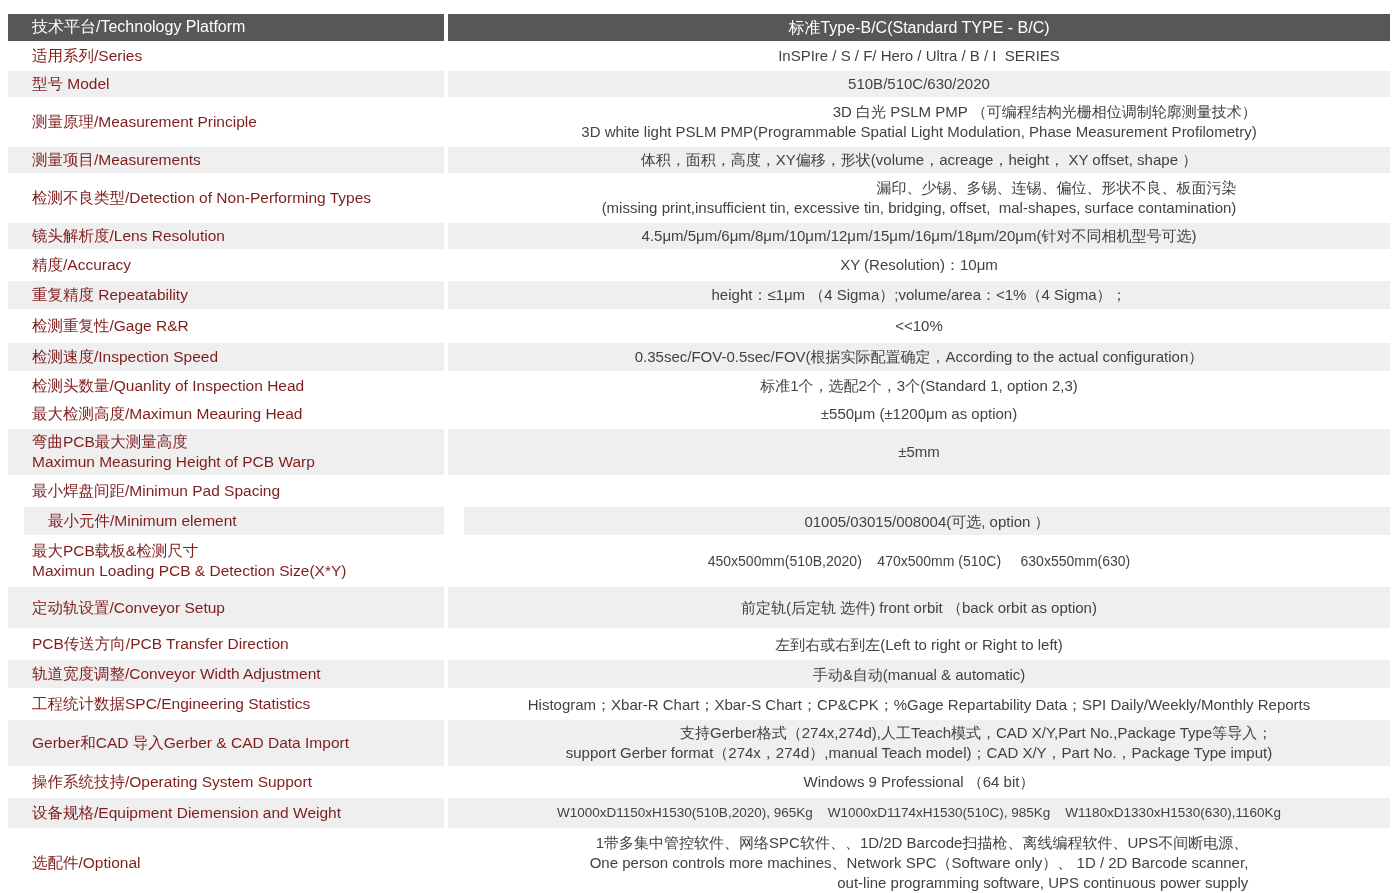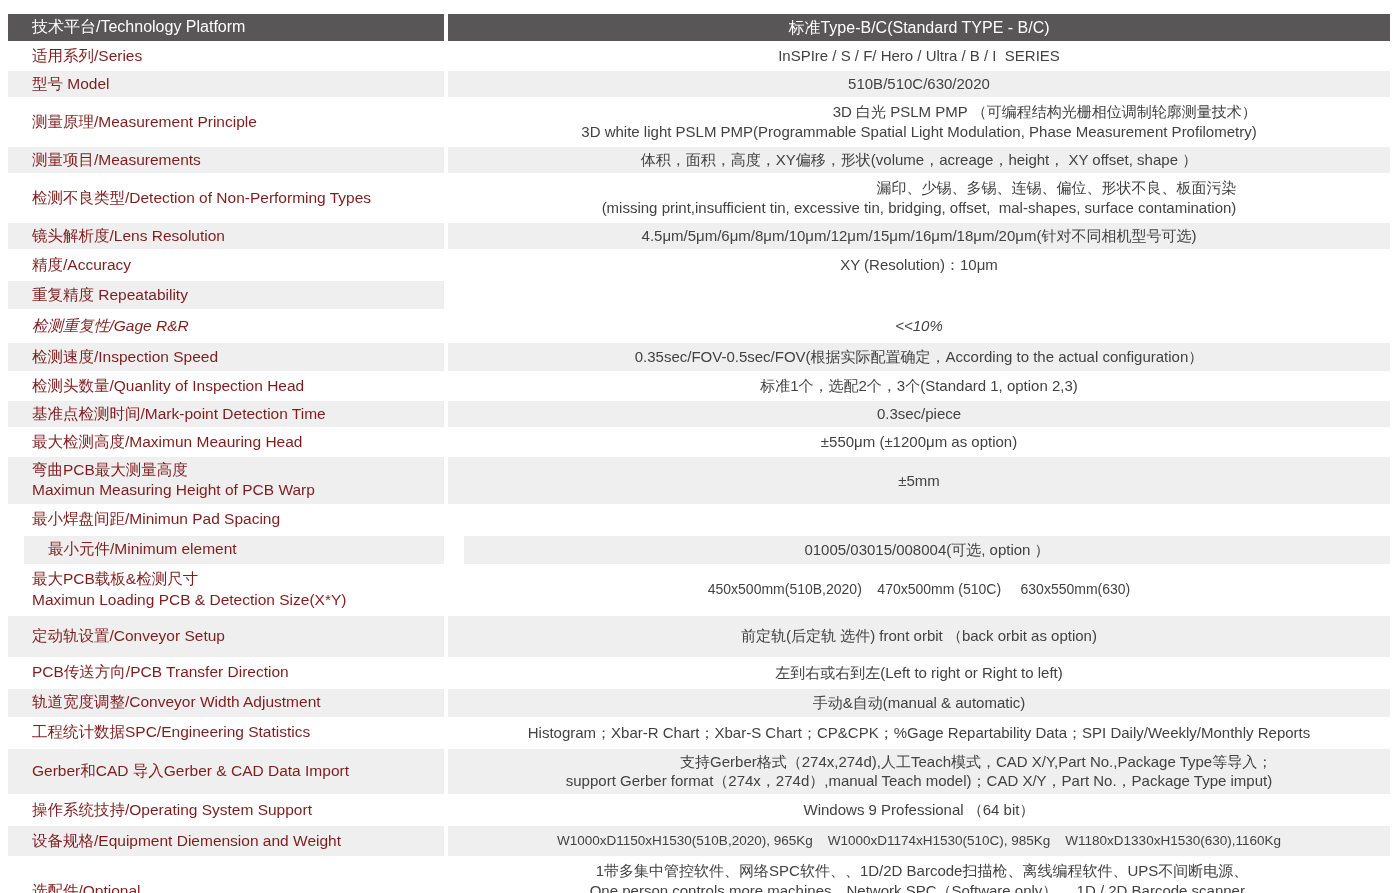--- a/index.html
+++ b/index.html
@@ -45,21 +45,21 @@
     color: #ffffff;
     min-height: 27px;
     font-size: 16px;
   }
   .row.header-row .cell.label { font-weight: 400; }
   .row.header-row .cell.value { font-weight: 400; }
 
   
   [data-name="row-measurement-principle"] .cell { min-height: 43px; }
   [data-name="row-defect-types"] .cell        { min-height: 42px; }
-  [data-name="row-gage-rr"] .cell             { min-height: 30px; font-style: italic; }
+  [data-name="row-gage-rr"] .cell             { min-height: 30px; }
   [data-name="row-inspection-speed"] .cell    { min-height: 28px; }
   [data-name="row-accuracy"] .cell            { min-height: 28px; }
   [data-name="row-repeatability"] .cell       { min-height: 28px; }
   [data-name="row-pcb-warp-height"] .cell     { min-height: 42px; }
   [data-name="row-min-pad-spacing"] .cell     { min-height: 28px; }
   [data-name="row-min-element"] .cell         { min-height: 28px; margin-left: 16px; }
   [data-name="row-max-pcb-size"] .cell        { min-height: 48px; }
   [data-name="row-max-pcb-size"] .cell.value  { font-size: 14px; }
   [data-name="row-conveyor-setup"] .cell      { min-height: 41px; }
   [data-name="row-pcb-transfer"] .cell        { min-height: 28px; }
@@ -108,36 +108,33 @@
         <div class="row shade" data-name="row-lens-resolution">
           <div class="cell label" data-name="lens-resolution-label">镜头解析度/Lens Resolution</div>
           <div class="cell value" data-name="lens-resolution-value">4.5μm/5μm/6μm/8μm/10μm/12μm/15μm/16μm/18μm/20μm(针对不同相机型号可选)</div>
         </div>
         <div class="row plain" data-name="row-accuracy">
           <div class="cell label" data-name="accuracy-label">精度/Accuracy</div>
           <div class="cell value" data-name="accuracy-value">XY (Resolution)：10μm</div>
         </div>
         <div class="row shade" data-name="row-repeatability">
           <div class="cell label" data-name="repeatability-label">重复精度 Repeatability</div>
+          <div class="cell value" data-name="repeatability-value">height：≤1μm （4 Sigma）;volume/area：&lt;1%（4 Sigma）；</div>
         </div>
         <div class="row plain" data-name="row-gage-rr">
           <div class="cell label" data-name="gage-rr-label">检测重复性/Gage R&amp;R</div>
           <div class="cell value" data-name="gage-rr-value">&lt;&lt;10%</div>
         </div>
         <div class="row shade" data-name="row-inspection-speed">
           <div class="cell label" data-name="inspection-speed-label">检测速度/Inspection Speed</div>
           <div class="cell value" data-name="inspection-speed-value">0.35sec/FOV-0.5sec/FOV(根据实际配置确定，According to the actual configuration）</div>
         </div>
         <div class="row plain" data-name="row-inspection-heads">
           <div class="cell label" data-name="inspection-heads-label">检测头数量/Quanlity of Inspection Head</div>
           <div class="cell value" data-name="inspection-heads-value">标准1个，选配2个，3个(Standard 1, option 2,3)</div>
-        </div>
-        <div class="row shade" data-name="row-mark-point-time">
-          <div class="cell label" data-name="mark-point-time-label">基准点检测时间/Mark-point Detection Time</div>
-          <div class="cell value" data-name="mark-point-time-value">0.3sec/piece</div>
         </div>
         <div class="row plain" data-name="row-max-measuring-height">
           <div class="cell label" data-name="max-measuring-height-label">最大检测高度/Maximun Meauring Head</div>
           <div class="cell value" data-name="max-measuring-height-value">±550μm (±1200μm as option)</div>
         </div>
         <div class="row shade" data-name="row-pcb-warp-height">
           <div class="cell label" data-name="pcb-warp-height-label">弯曲PCB最大测量高度
 Maximun Measuring Height of PCB Warp</div>
           <div class="cell value" data-name="pcb-warp-height-value">±5mm</div>
         </div>

